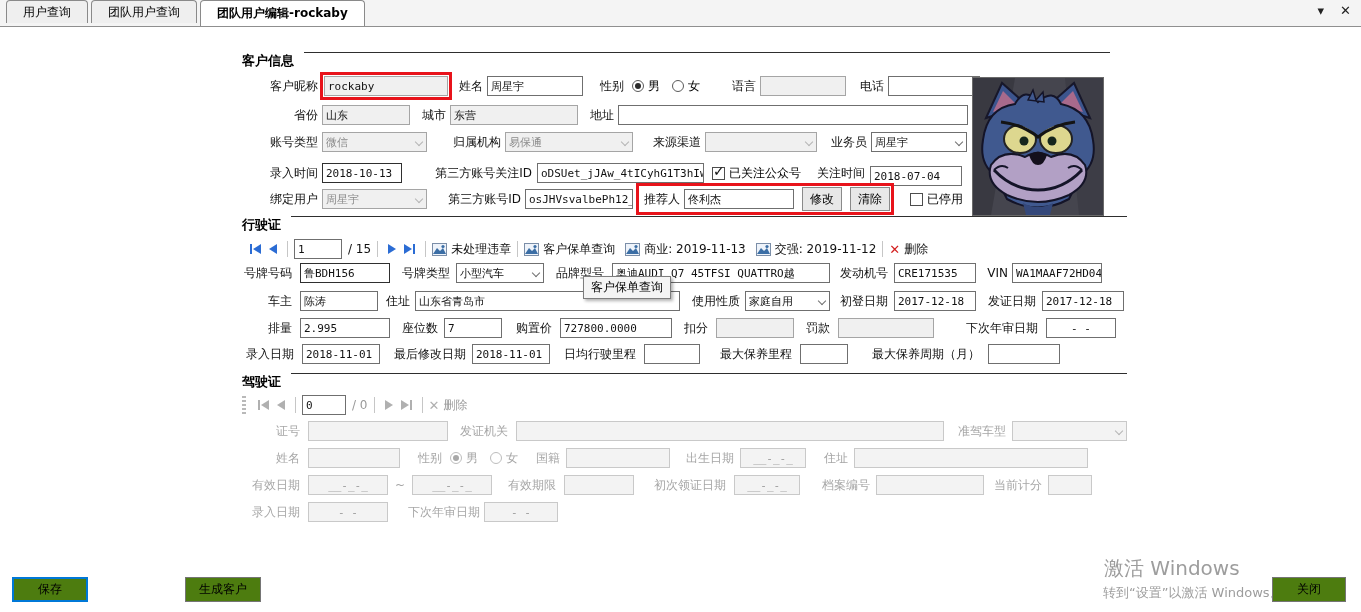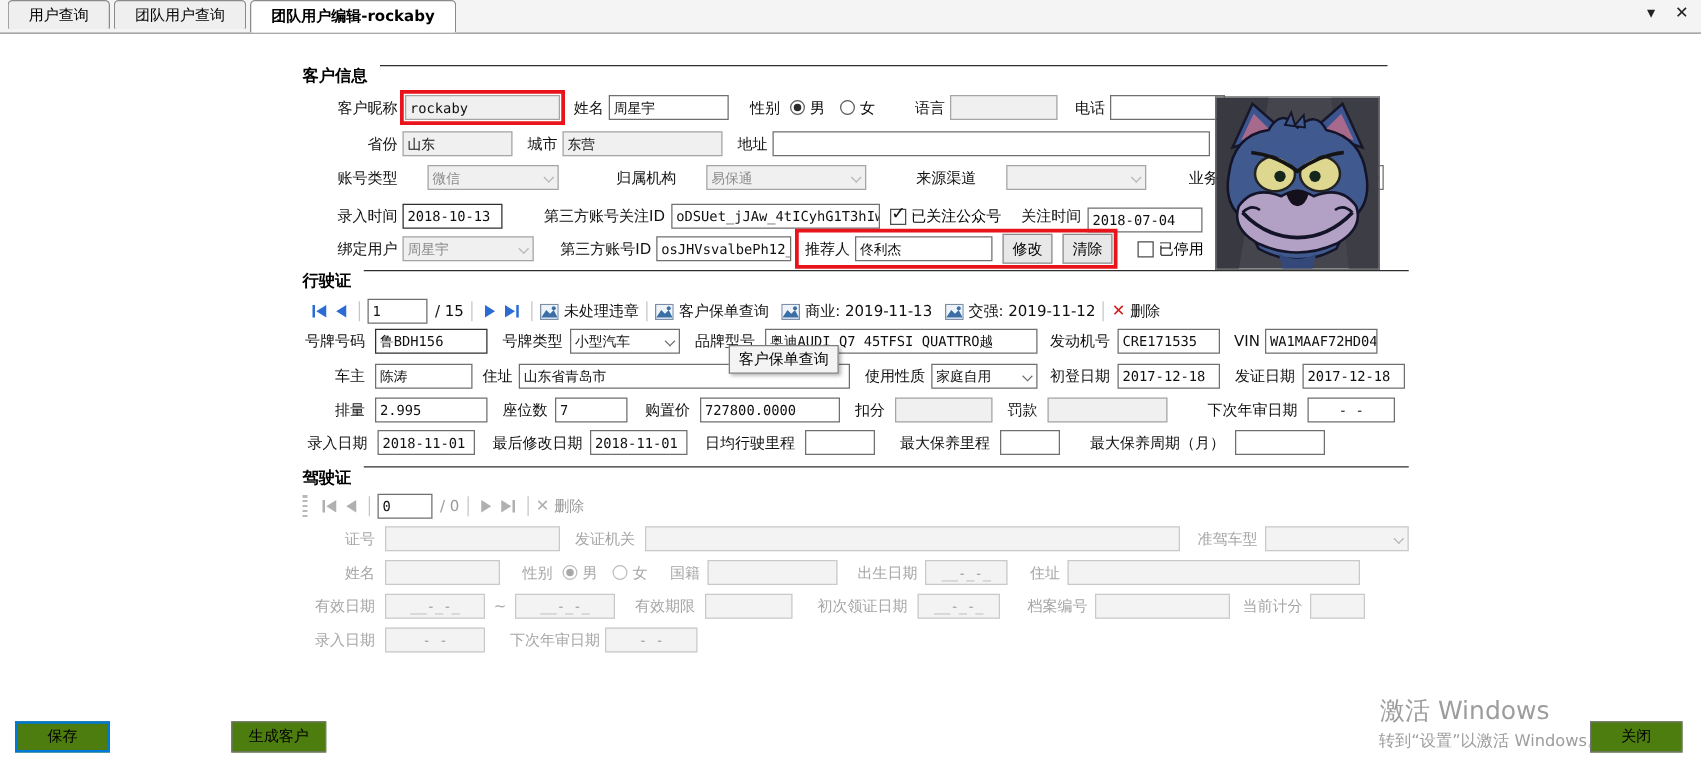--- a/index.html
+++ b/index.html
@@ -101,21 +101,21 @@
 
   <div class="row" style="left:242px;top:104px;">
     <div class="lbl" style="width:76px">省份</div>
     <div class="ipt gray" style="width:88px;margin-left:4px">山东</div>
     <div class="lbl" style="width:28px;margin-left:8px">城市</div>
     <div class="ipt gray" style="width:128px;margin-left:4px">东营</div>
     <div class="lbl" style="width:28px;margin-left:8px">地址</div>
     <div class="ipt" style="width:350px;margin-left:4px"></div>
   </div>
 
-  <div class="row" style="left:242px;top:131px;gap:20px;">
+  <div class="row" style="left:242px;top:131px;">
     <div class="lbl" style="width:76px">账号类型</div>
     <div class="ipt gray combo gtext" style="width:105px;margin-left:4px">
       <span>微信</span>
       <span class="chev dchev"></span>
     </div>
     <div class="lbl" style="width:52px;margin-left:22px">归属机构</div>
     <div class="ipt gray combo gtext" style="width:128px;margin-left:4px">
       <span>易保通</span>
       <span class="chev dchev"></span>
     </div>

